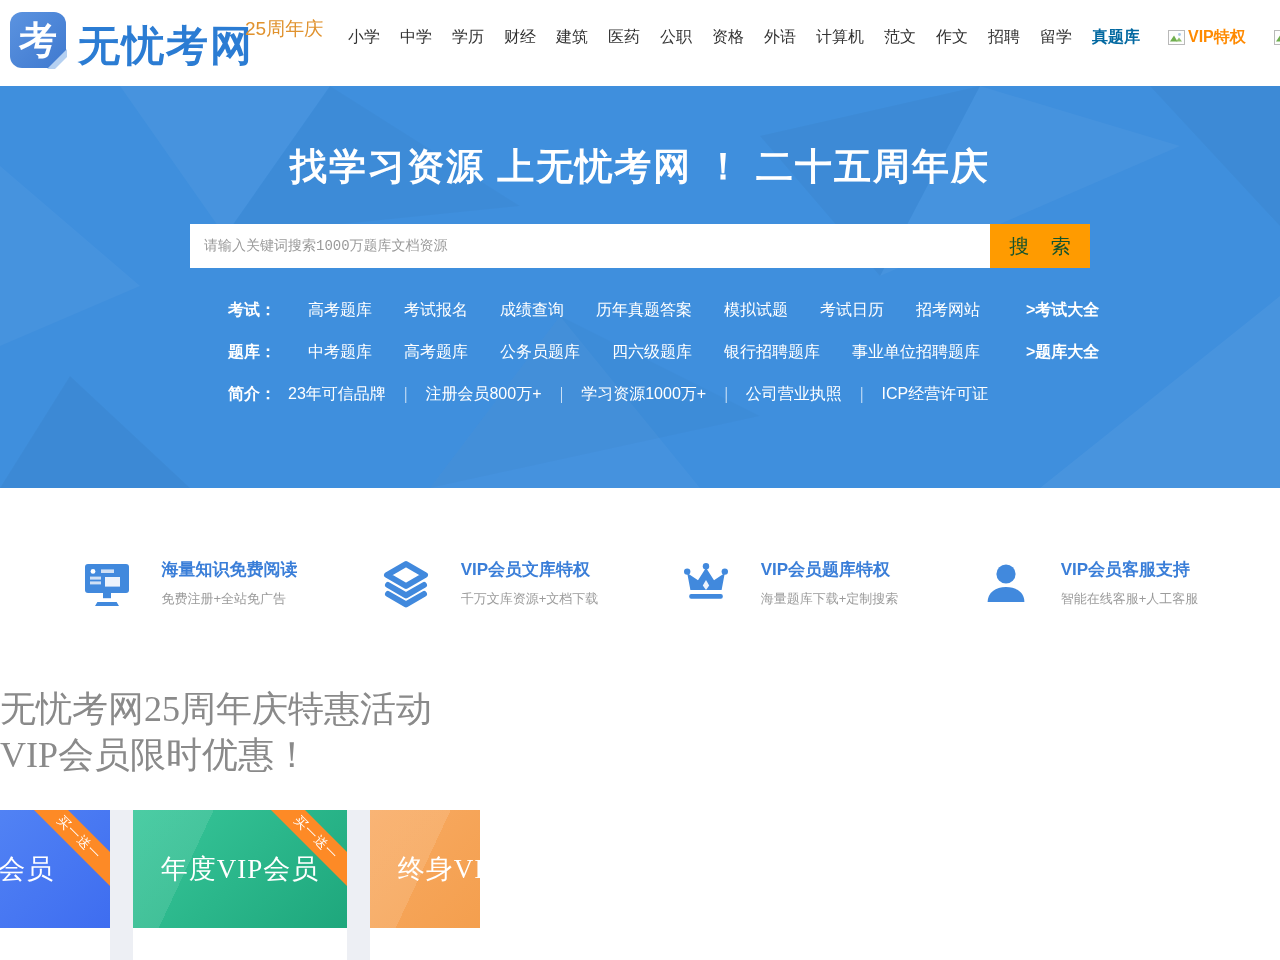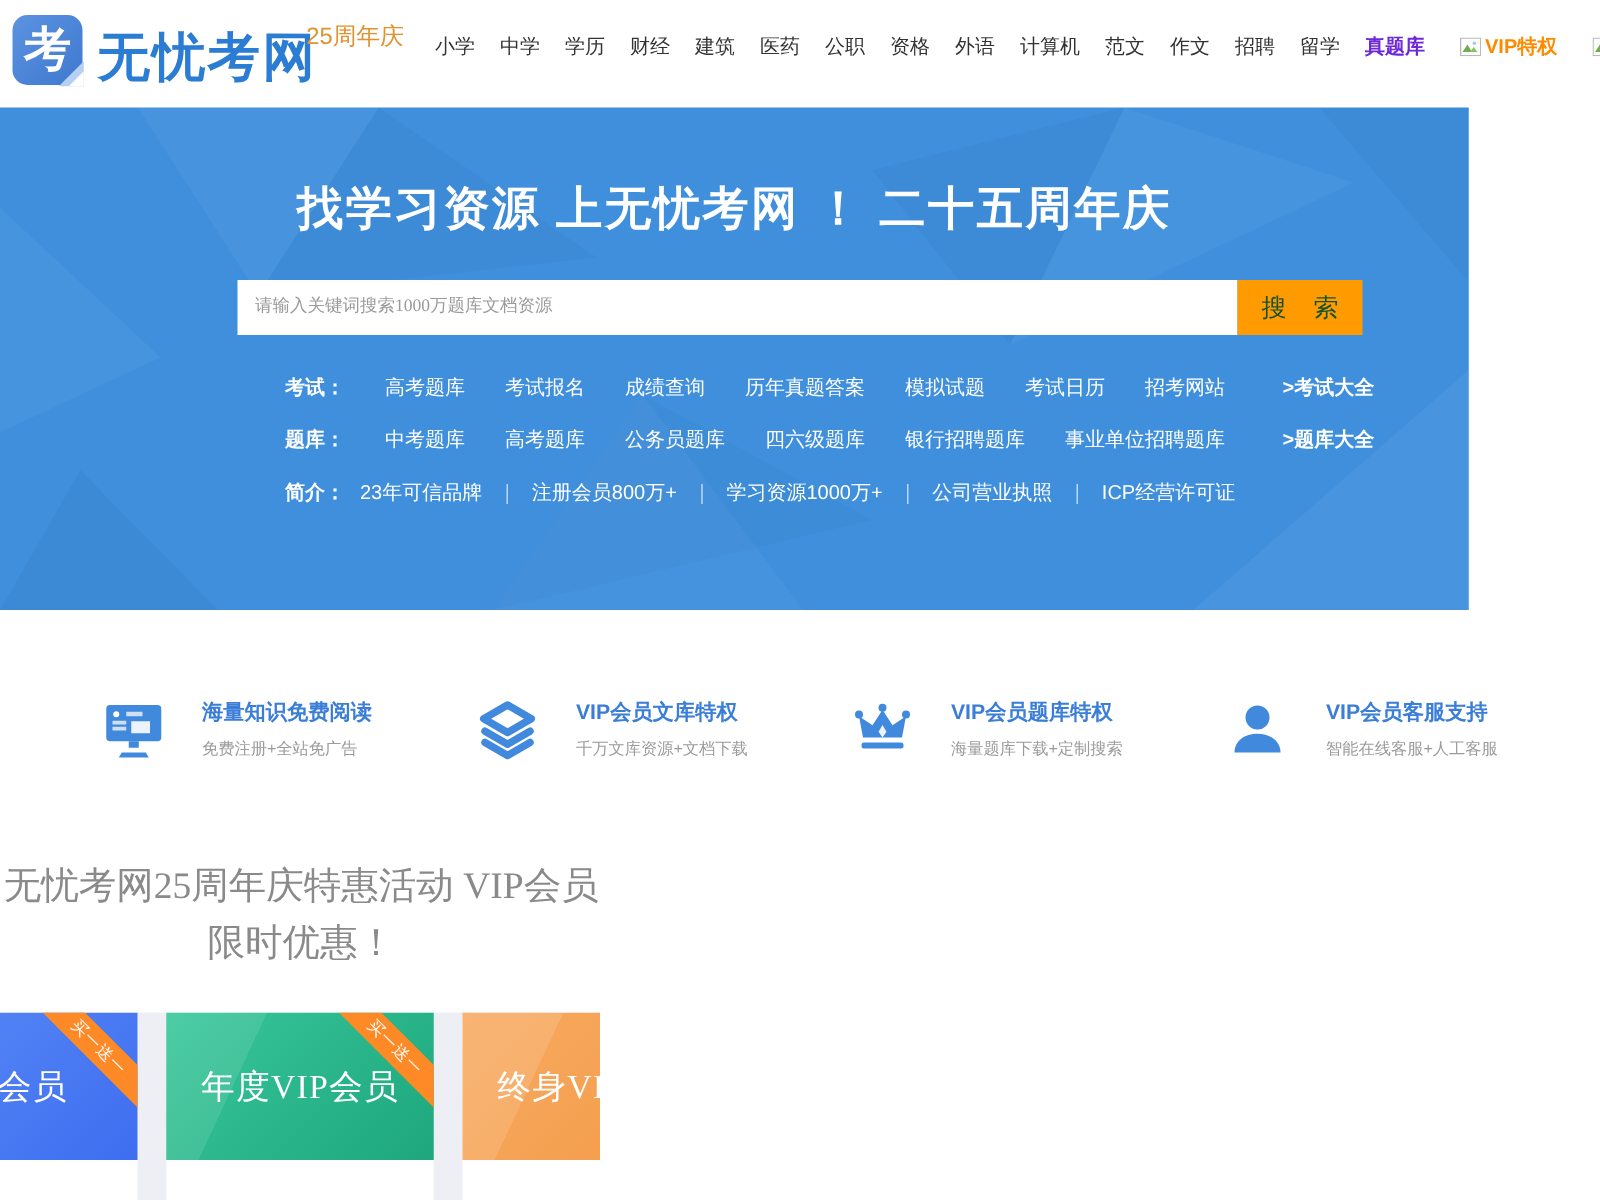--- a/index.html
+++ b/index.html
@@ -18,34 +18,34 @@
   .logo-box::after { content:""; position:absolute; right:-1px; bottom:-1px; width:0; height:0;
               border-style:solid; border-width:0 0 12px 12px;
               border-color:transparent transparent #ffffff transparent; }
   .logo-glyph { color:#fff; font-size:38px; font-weight:bold; line-height:1; }
   .site-name { position:absolute; left:78px; top:18px; font-size:42px; font-weight:bold;
                color:#2b7cd3; letter-spacing:2px; cursor:pointer; }
   .badge { position:absolute; left:245px; top:16px; font-size:19px; color:#e0922e; }
   .nav { position:absolute; left:348px; top:27px; display:flex; align-items:center; gap:20px;
          font-size:16px; color:#333; white-space:nowrap; }
   .nav-item { cursor:pointer; }
-  .nav-item.hot { color:#6d28d9; font-weight:bold; }
+  .nav-item.hot { color:#0369a1; font-weight:bold; }
   .nav-group { display:flex; align-items:center; gap:3px; margin-left:8px; cursor:pointer; }
   .nav-group .hot-text { color:#ff8a00; font-weight:bold; font-size:16px; }
   .broken-img { width:17px; height:15px; display:inline-block; }
 
   
-  .hero { position:absolute; left:0; top:86px; width:1175px; height:402px; background:#3f8fdd; overflow:hidden; }
+  .hero { position:absolute; left:0; top:86px; width:1280px; height:402px; background:#3f8fdd; overflow:hidden; }
   .hero-poly { position:absolute; left:0; top:0; width:100%; height:100%; }
   .hero-title { position:absolute; left:0; top:56px; width:100%; text-align:center;
                 color:#fff; font-size:37px; font-weight:bold; letter-spacing:2px; }
   .search-wrap { position:absolute; left:190px; top:138px; width:900px; height:44px; display:flex; }
   .search-input { width:800px; height:44px; border:none; outline:none; background:#fff;
                   padding:0 14px; font-size:14px; color:#8b5cf6;
-                  font-family:Liberation Serif, serif; }
+                  font-family:Liberation Mono, monospace; }
   .search-input::placeholder { color:#9a9a9a; }
   .search-btn { width:100px; height:44px; border:none; background:#ff9b00; color:#14532d;
                 font-size:20px; letter-spacing:8px; cursor:pointer; padding-left:8px;
                 font-family:"Liberation Sans","DejaVu Sans",sans-serif; }
   .hero-rows { position:absolute; left:228px; top:203px; }
   .hero-row { display:flex; align-items:center; gap:32px; height:42px; font-size:16px; color:#fff;
               white-space:nowrap; }
   .hero-row .row-label { font-weight:bold; }
   .hero-row .row-link { cursor:pointer; }
   .hero-row .row-more { font-weight:bold; margin-left:14px; cursor:pointer; }
@@ -55,23 +55,23 @@
   
   .features { position:absolute; left:40px; top:558px; width:1200px; display:flex; }
   .feature { flex:1; display:flex; justify-content:center; }
   .feature-inner { display:flex; align-items:flex-start; gap:31px; }
   .f-icon { width:48px; height:50px; flex:0 0 48px; }
   .f-text { }
   .f-title { font-size:17px; font-weight:bold; color:#3a7ed8; cursor:pointer; }
   .f-sub { font-size:13px; color:#9b9b9b; margin-top:9px; }
 
   
-  .promo-title { position:absolute; left:0; top:686px; width:482px; text-align:center;
+  .promo-title { position:absolute; left:0; top:686px; width:482px; text-align:left;
                  font-family:"Liberation Serif","DejaVu Serif",serif;
-                 font-size:30px; line-height:46px; color:#8a8a8a; }
+                 font-size:36px; line-height:46px; color:#8a8a8a; }
   .promo-strip { position:absolute; left:0; top:810px; width:480px; height:150px;
                  overflow:hidden; background:#edeff4; }
   .promo-row { display:flex; gap:23px; width:688px; margin-left:-104px; height:150px; }
   .promo-card { flex:0 0 214px; width:214px; background:#fff; cursor:pointer; }
   .card-head { position:relative; height:118px; overflow:hidden;
                display:flex; align-items:center; justify-content:center; }
   .card-head.c-blue   { background:
       linear-gradient(115deg, rgba(255,255,255,.10) 0 28%, rgba(255,255,255,0) 28%),
       linear-gradient(135deg,#5a8cf6,#3e6df0); }
   .card-head.c-green  { background:

